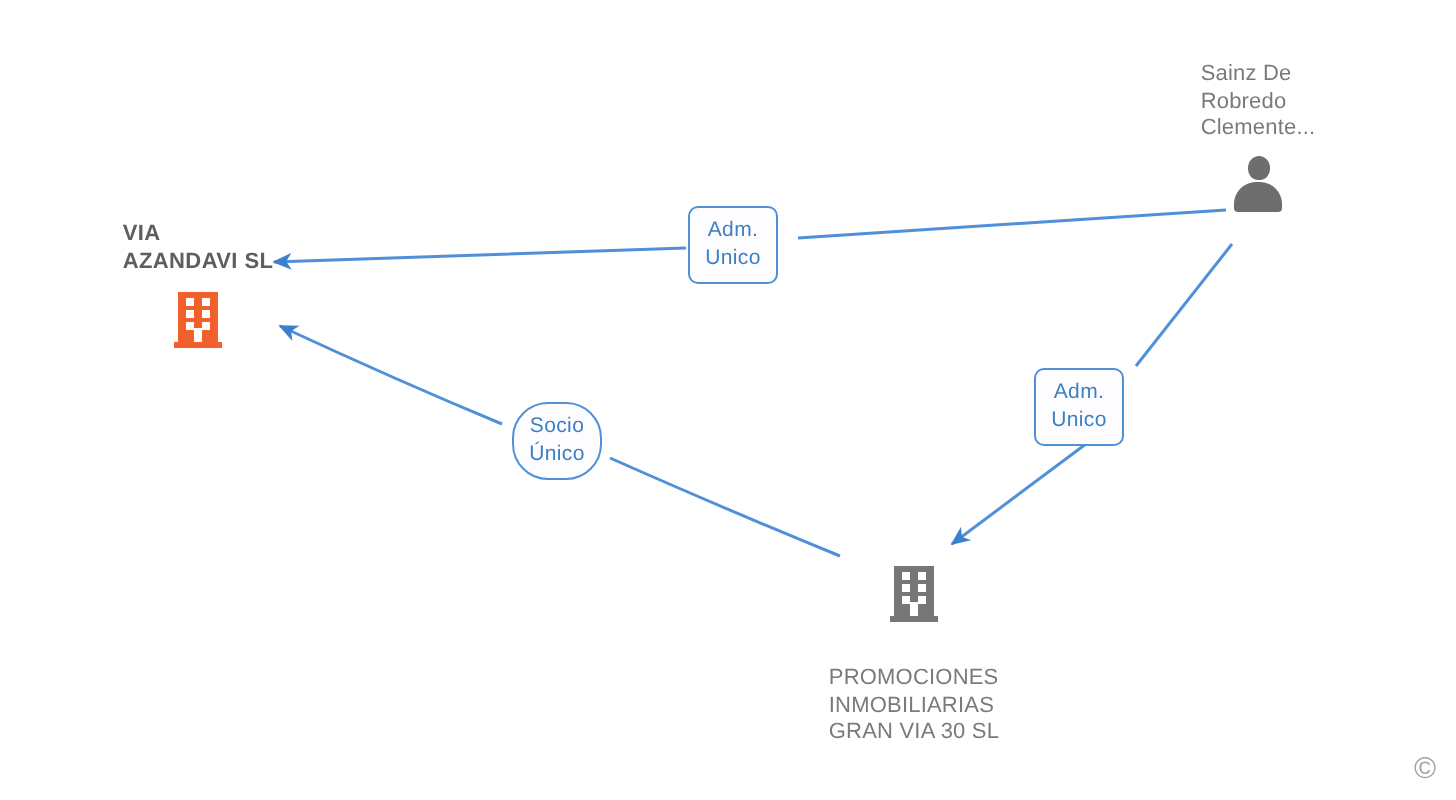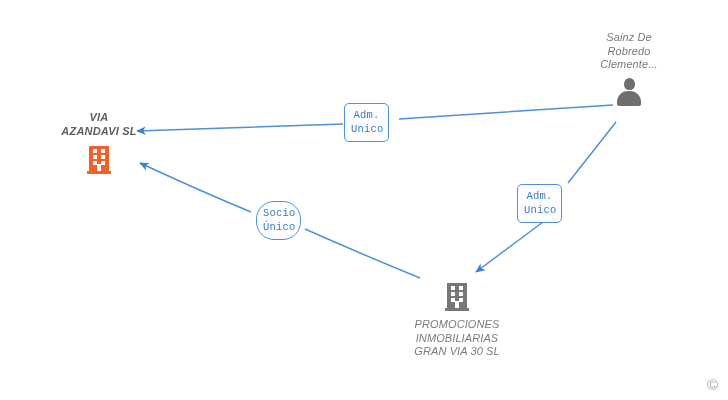--- a/index.html
+++ b/index.html
@@ -30,24 +30,22 @@
     position: absolute;
     display: flex;
     flex-direction: column;
     align-items: center;
     width: 140px;
   }
   .node-label {
     font-size: 11px;
     line-height: 13.5px;
     color: #7a7a7a;
-    text-align: center;
     letter-spacing: 0.1px;
     white-space: pre-line;
-    font-style: italic;
   }
   .node-label.bold {
     font-weight: bold;
     color: #5e5e5e;
     letter-spacing: 0.2px;
   }
 
   
   .bld {
     position: relative;
@@ -118,21 +116,20 @@
     background: #fdfdff;
     border: 1.4px solid #4f90d8;
     border-radius: 5px;
     color: #3d7ec4;
     font-size: 10.5px;
     line-height: 14px;
     text-align: center;
     padding: 4px 6px 5px 6px;
     white-space: pre-line;
     letter-spacing: 0.2px;
-    font-family: Liberation Mono, monospace;
   }
 
   
   #watermark {
     position: absolute;
     right: 10px;
     bottom: 8px;
     display: flex;
     align-items: center;
     gap: 4px;
@@ -194,21 +191,21 @@
   <div class="node" style="left:559px; top:31px;">
     <div class="node-label">Sainz De
 Robredo
 Clemente...</div>
     <div class="person" style="margin-top:6px;">
       <div class="head"></div>
       <div class="torso"></div>
     </div>
   </div>
 
-  <div class="node" style="left:387px; top:283px;">
+  <div class="node" style="left:387px; top:283px;gap:15px;">
     <div class="bld" style="color:#777777;">
       <div class="body"></div>
       <div class="win" style="left:6px;  top:3px;"></div>
       <div class="win" style="left:14px; top:3px;"></div>
       <div class="win" style="left:6px;  top:9px;"></div>
       <div class="win" style="left:14px; top:9px;"></div>
       <div class="win" style="left:6px;  top:15px;"></div>
       <div class="win" style="left:14px; top:15px;"></div>
       <div class="door"></div>
       <div class="base"></div>

